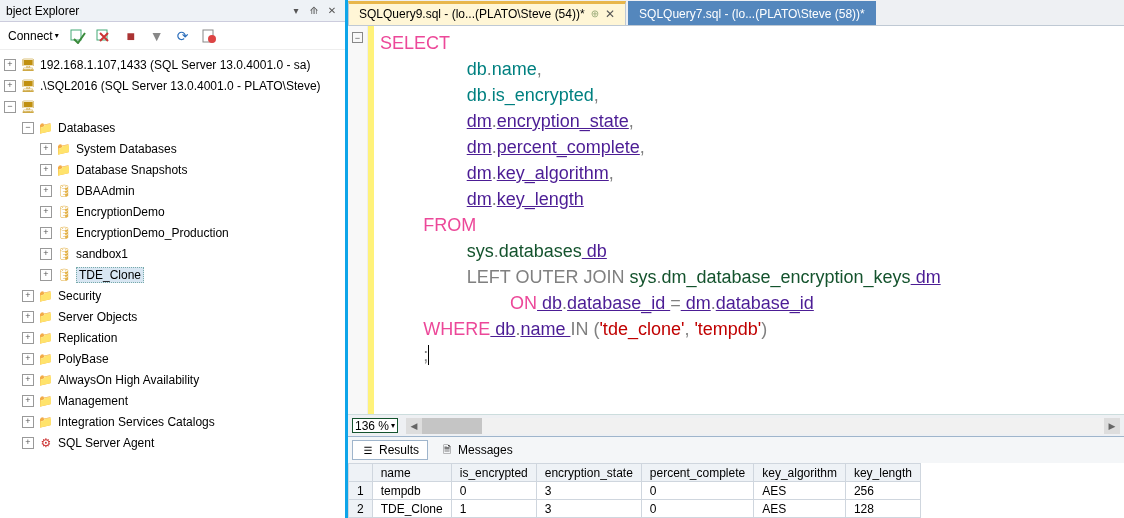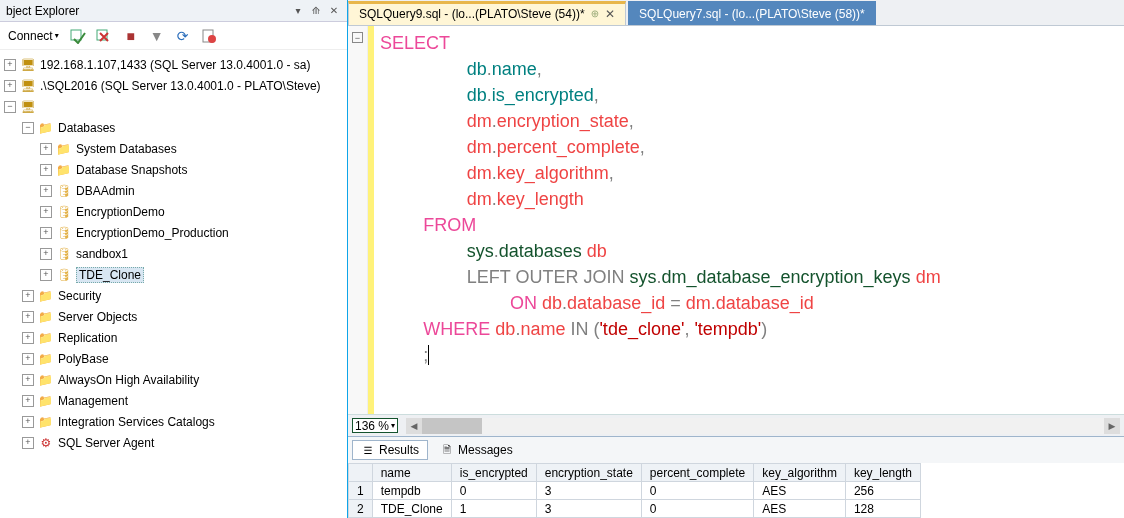--- a/index.html
+++ b/index.html
@@ -1,17 +1,17 @@
 <!DOCTYPE html>
 <html><head>
 <meta charset="utf-8">
 <style>
 * { margin:0; padding:0; box-sizing:border-box; font-family:"Segoe UI",Tahoma,sans-serif; }
 body { width:1124px; height:518px; overflow:hidden; background:#fff; font-size:12px; color:#000; display:flex; }
-.explorer { width:348px; height:518px; background:#fff; border-right:1px solid #0ea5e9; display:flex; flex-direction:column; }
+.explorer { width:348px; height:518px; background:#fff; border-right:3px solid #0ea5e9; display:flex; flex-direction:column; }
 .explorer-title { height:22px; background:#eef2f6; border-bottom:1px solid #ccd; padding:2px 6px; display:flex; align-items:center; justify-content:space-between; font-size:12px; }
 .explorer-title-icons { display:flex; gap:4px; }
 .tiny-icon { width:14px; height:14px; display:flex; align-items:center; justify-content:center; font-size:10px; color:#555; }
 .toolbar { height:28px; display:flex; align-items:center; padding:2px 4px; gap:6px; border-bottom:1px solid #eee; }
 .toolbar-btn { display:flex; align-items:center; font-size:12px; padding:2px 4px; cursor:pointer; }
 .dropdown-arrow { font-size:8px; margin-left:2px; }
 .toolbar-icon { width:20px; height:20px; display:flex; align-items:center; justify-content:center; font-size:14px; }
 .tree { flex:1; overflow:auto; padding:4px 0; }
 .node { display:flex; align-items:center; height:21px; white-space:nowrap; cursor:default; }
 .expander { width:12px; height:12px; border:1px solid #999; display:flex; align-items:center; justify-content:center; font-size:9px; color:#555; margin-right:4px; background:#fff; line-height:1; }
@@ -32,21 +32,21 @@
 .code-area { flex:1; display:flex; background:#fff; overflow:hidden; }
 .outline-bar { width:20px; background:#f8f8f8; border-right:1px solid #eee; padding-top:6px; display:flex; flex-direction:column; align-items:center; }
 .collapse-box { width:11px; height:11px; border:1px solid #888; font-size:9px; display:flex; align-items:center; justify-content:center; color:#555; }
 .yellow-strip { width:6px; background:#fff27a; }
 .code { flex:1; padding:4px 6px; font-family:Consolas,monospace; font-size:18px; line-height:26px; white-space:pre; overflow:auto; }
 .kw-blue { color:#ec4899; }
 .kw-green { color:#14532d; }
 .kw-gray { color:#808080; }
 .kw-teal { color:#008080; }
 .kw-red { color:#c00000; }
-.kw-black { color:#ef4444; }
+.kw-black { color:#4c1d95;text-decoration:underline; }
 .caret { border-left:1px solid #000; animation:blink 1s step-end infinite; }
 @keyframes blink { 50% { border-color:transparent; } }
 .zoom-bar { height:22px; background:#eef0f3; border-top:1px solid #cdd; display:flex; align-items:center; padding:0 4px; gap:4px; font-size:12px; }
 .zoom-drop { border:1px solid #14532d; background:#fff; padding:0 2px; display:flex; align-items:center; gap:2px; height:15px; }
 .hscroll { flex:1; height:16px; background:#f1f1f1; display:flex; margin-left:4px; }
 .hscroll .btn { width:16px; height:16px; background:#ddd; font-size:9px; display:flex; align-items:center; justify-content:center; color:#666; }
 .hscroll .track { flex:1; position:relative; }
 .hscroll .thumb { position:absolute; left:0; width:60px; top:0; bottom:0; background:#c5c5c5; }
 
 .results-panel { border-top:1px solid #9fb5cc; display:flex; flex-direction:column; }

